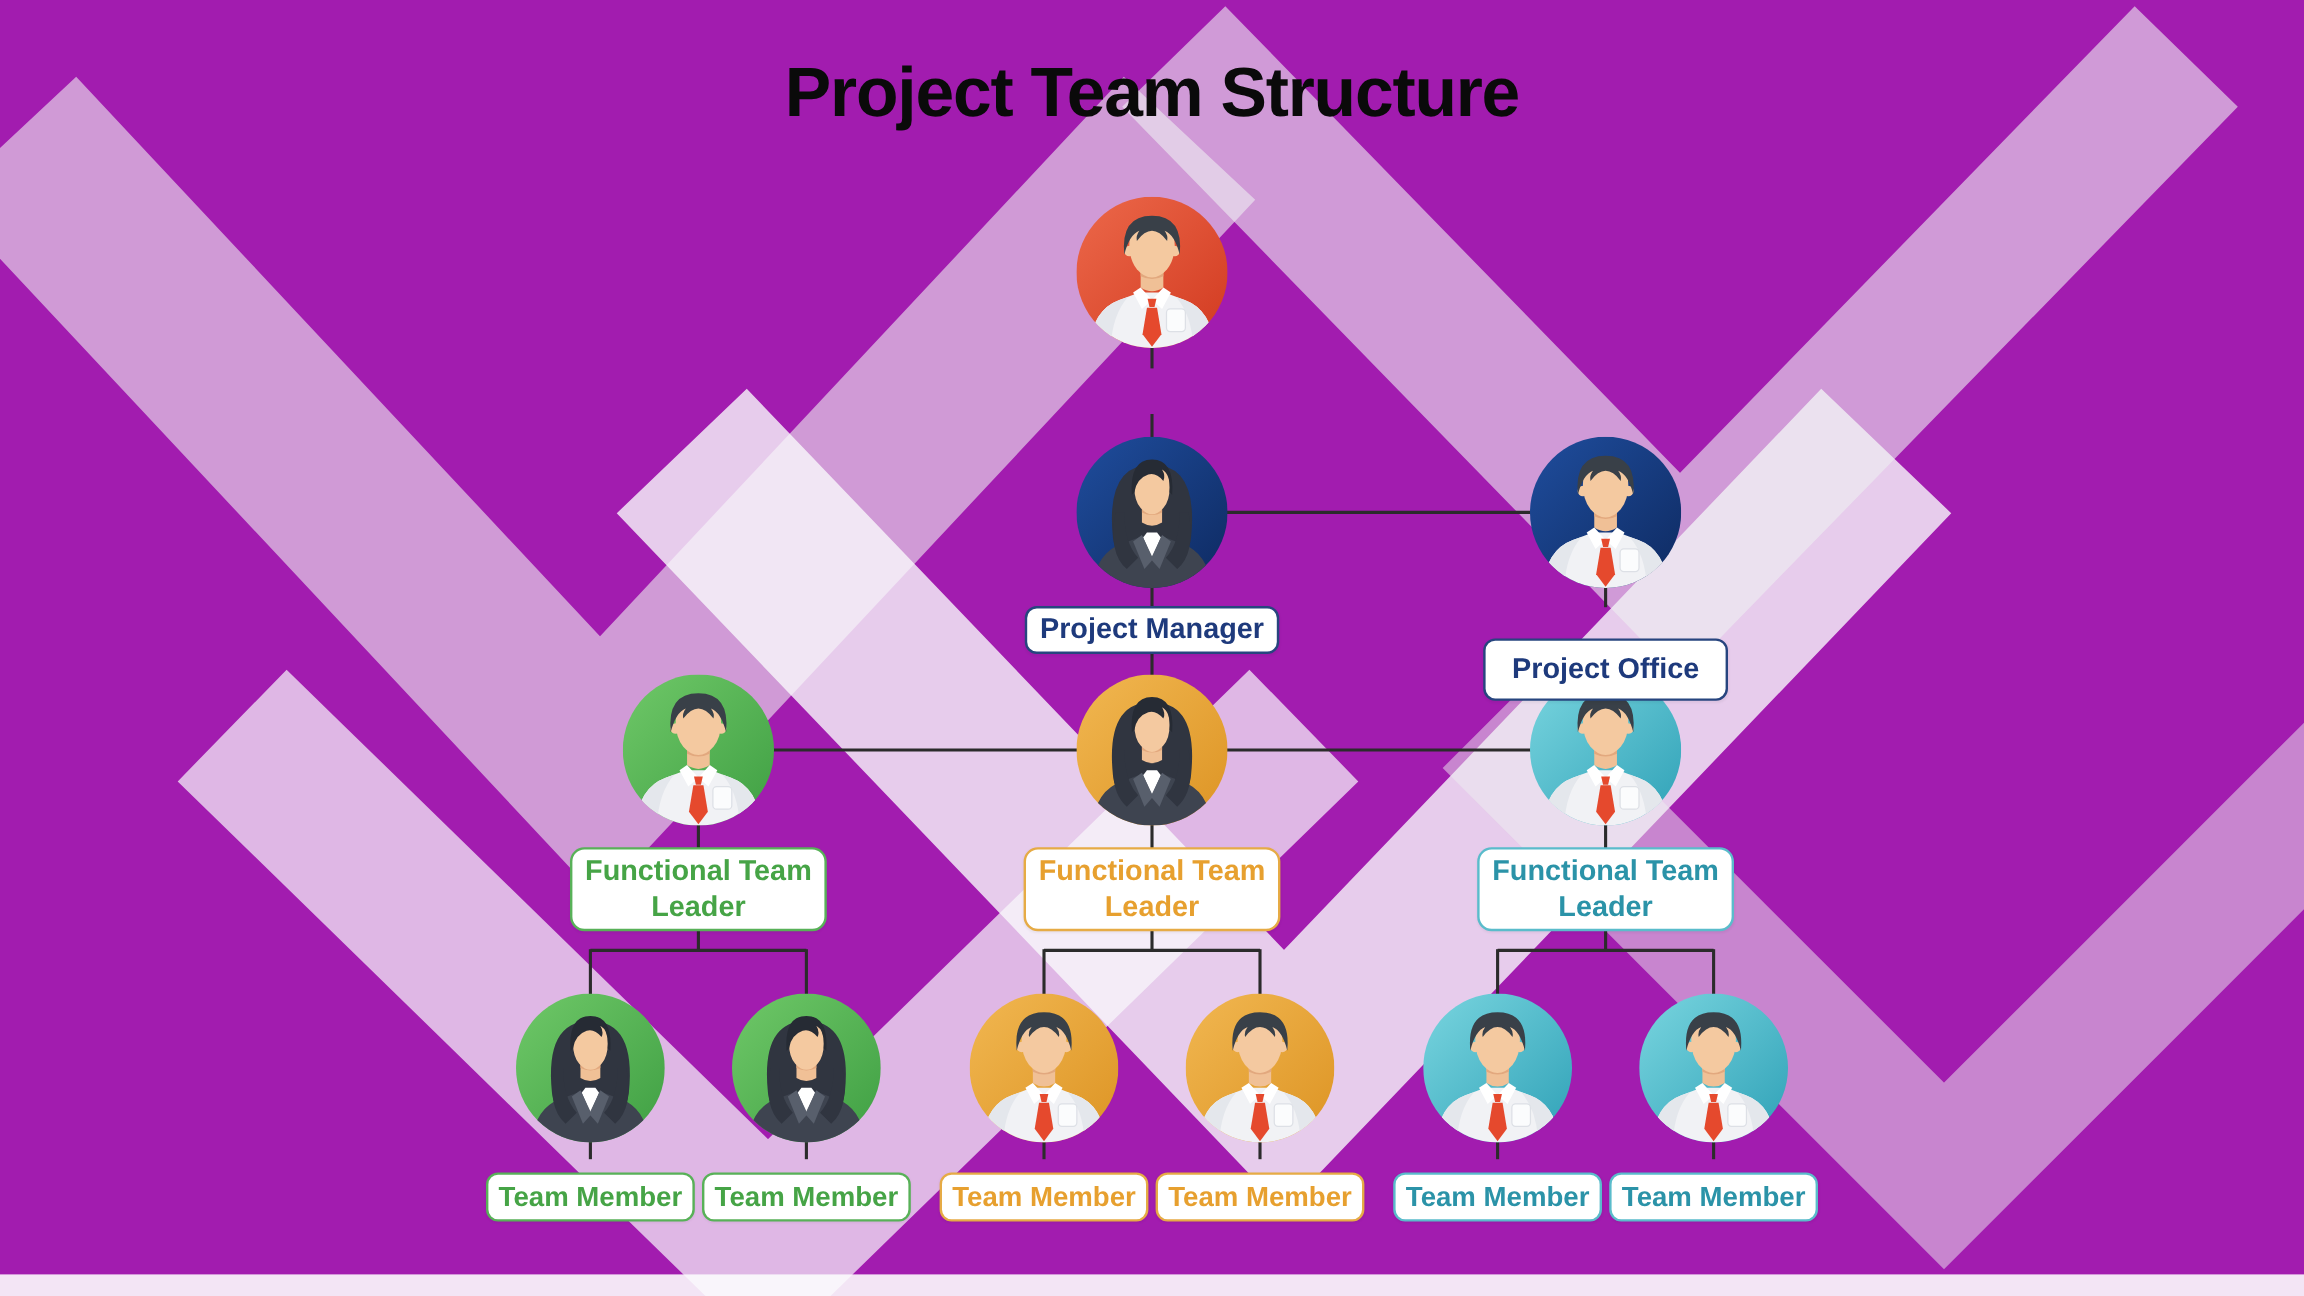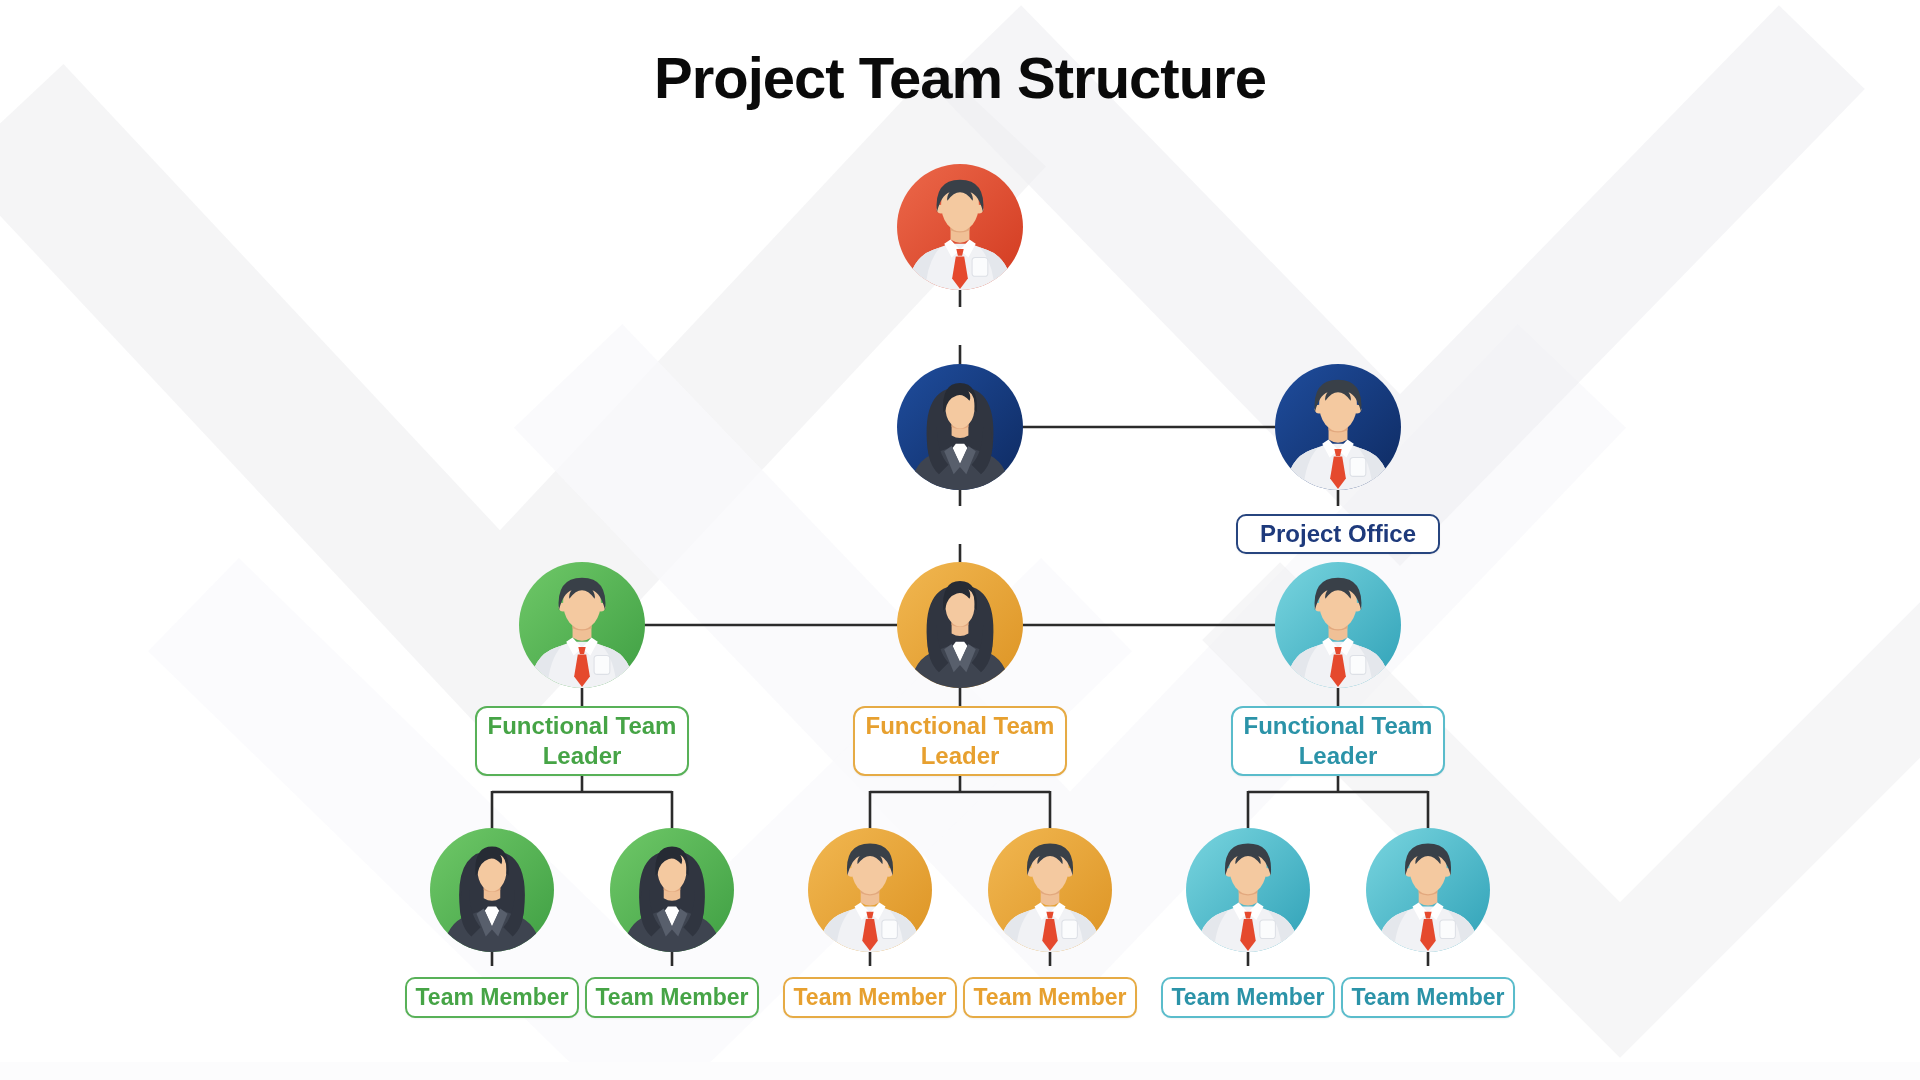--- a/index.html
+++ b/index.html
@@ -1,18 +1,18 @@
 <!DOCTYPE html>
 <html><head>
 <meta charset="utf-8">
 <style>
   html,body{margin:0;padding:0;background:#e9e9ea;}
   .stage{
     position:relative;width:1920px;height:1080px;overflow:hidden;
-    background:#ffffff;
+    background:#a21caf;
     font-family:"Liberation Sans","DejaVu Sans",sans-serif;
   }
   .bg-pattern{position:absolute;left:0;top:0;z-index:0;}
   .title{
     position:absolute;left:0;top:44px;width:1920px;margin:0;
     text-align:center;font-size:58px;font-weight:bold;letter-spacing:-1px;
     color:#0a0a0a;z-index:3;
   }
   .wires{position:absolute;left:0;top:0;z-index:1;}
   .avatar{position:absolute;z-index:2;}
@@ -212,21 +212,22 @@
         <use href="#person-male" width="120" height="120"></use>
       </g>
   </svg>
   <svg class="avatar" viewBox="0 0 120 120" style="left:1366px;top:828px;width:124px;height:124px">
     <circle cx="60" cy="60" r="60" fill="url(#grad-teal)"></circle>
       <g clip-path="url(#avclip)">
         <use href="#person-male" width="120" height="120"></use>
       </g>
   </svg>
 
-  <div class="label single c-navy" style="left:1236px;top:514px;width:204px;height:40px">Project Office</div>
+  <div class="label single c-navy" style="left:854px;top:505px;width:212px;height:40px">Project Manager</div>
+  <div class="label single c-navy" style="left:1236px;top:532px;width:204px;height:52px">Project Office</div>
   <div class="label double c-green" style="left:475px;top:706px;width:214px;height:70px">Functional Team Leader</div>
   <div class="label double c-amber" style="left:853px;top:706px;width:214px;height:70px">Functional Team Leader</div>
   <div class="label double c-teal" style="left:1231px;top:706px;width:214px;height:70px">Functional Team Leader</div>
   <div class="label member c-green" style="left:405px;top:965px;width:174px;height:41px">Team Member</div>
   <div class="label member c-green" style="left:585px;top:965px;width:174px;height:41px">Team Member</div>
   <div class="label member c-amber" style="left:783px;top:965px;width:174px;height:41px">Team Member</div>
   <div class="label member c-amber" style="left:963px;top:965px;width:174px;height:41px">Team Member</div>
   <div class="label member c-teal" style="left:1161px;top:965px;width:174px;height:41px">Team Member</div>
   <div class="label member c-teal" style="left:1341px;top:965px;width:174px;height:41px">Team Member</div>
 

